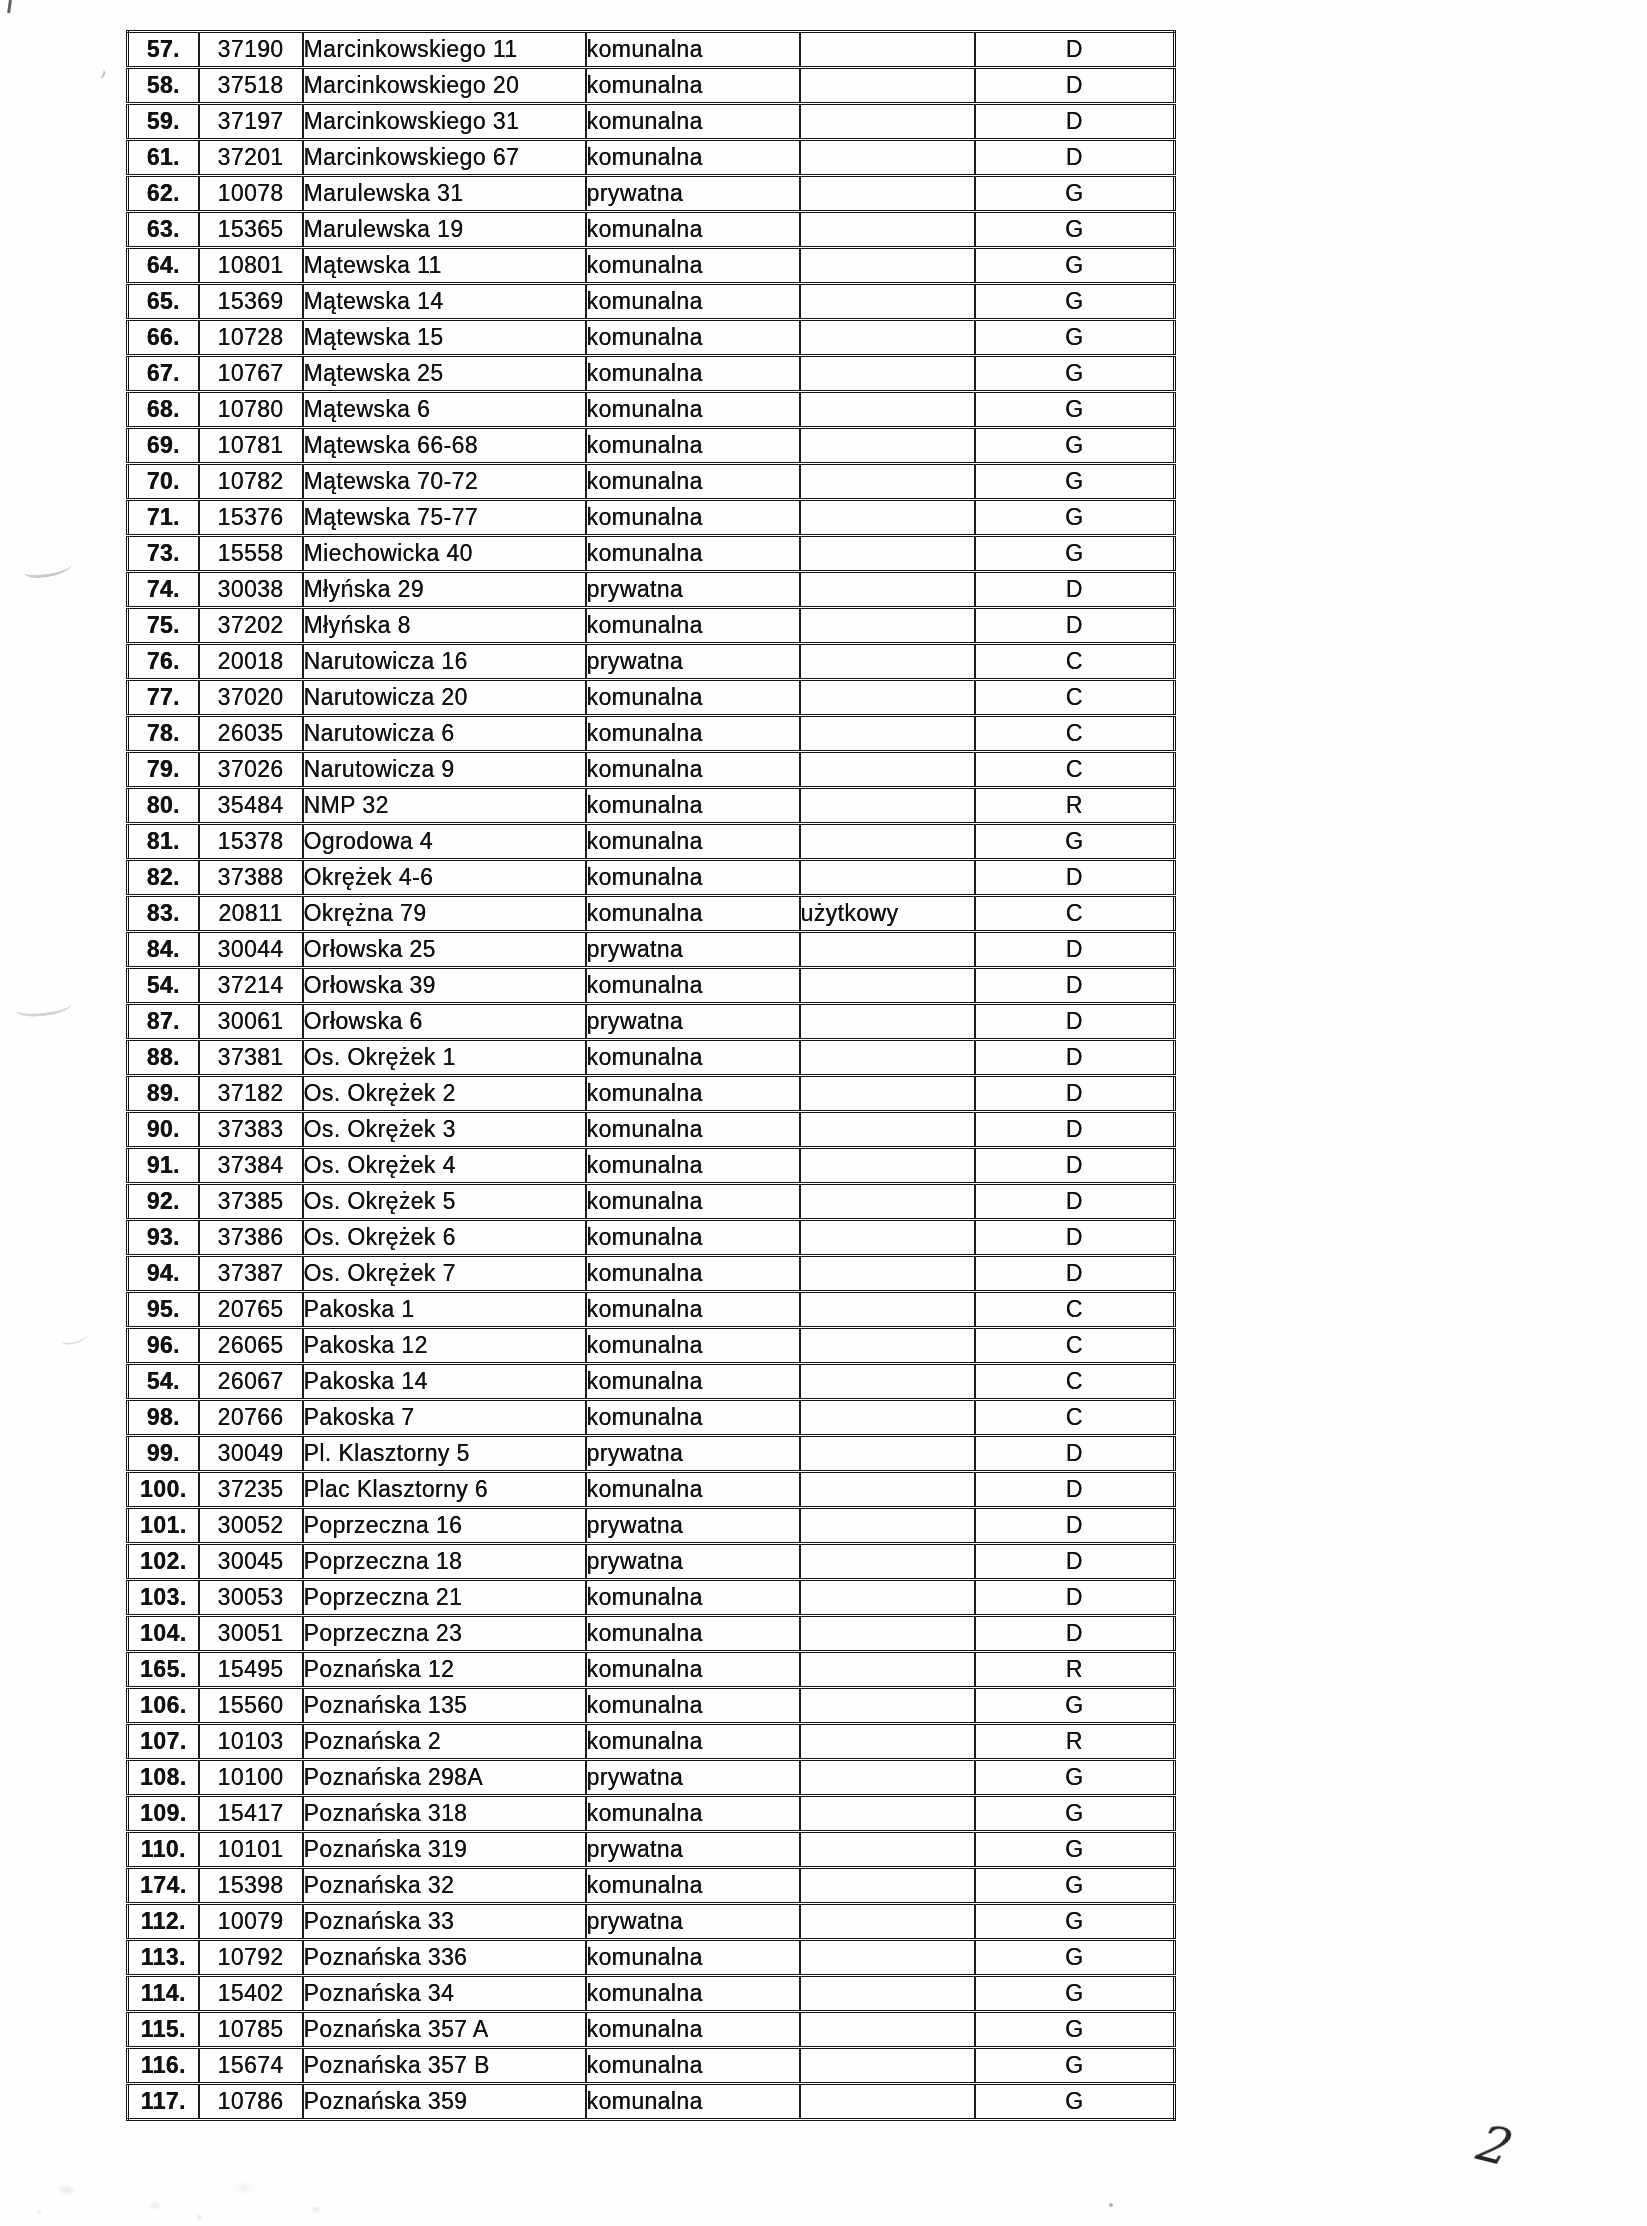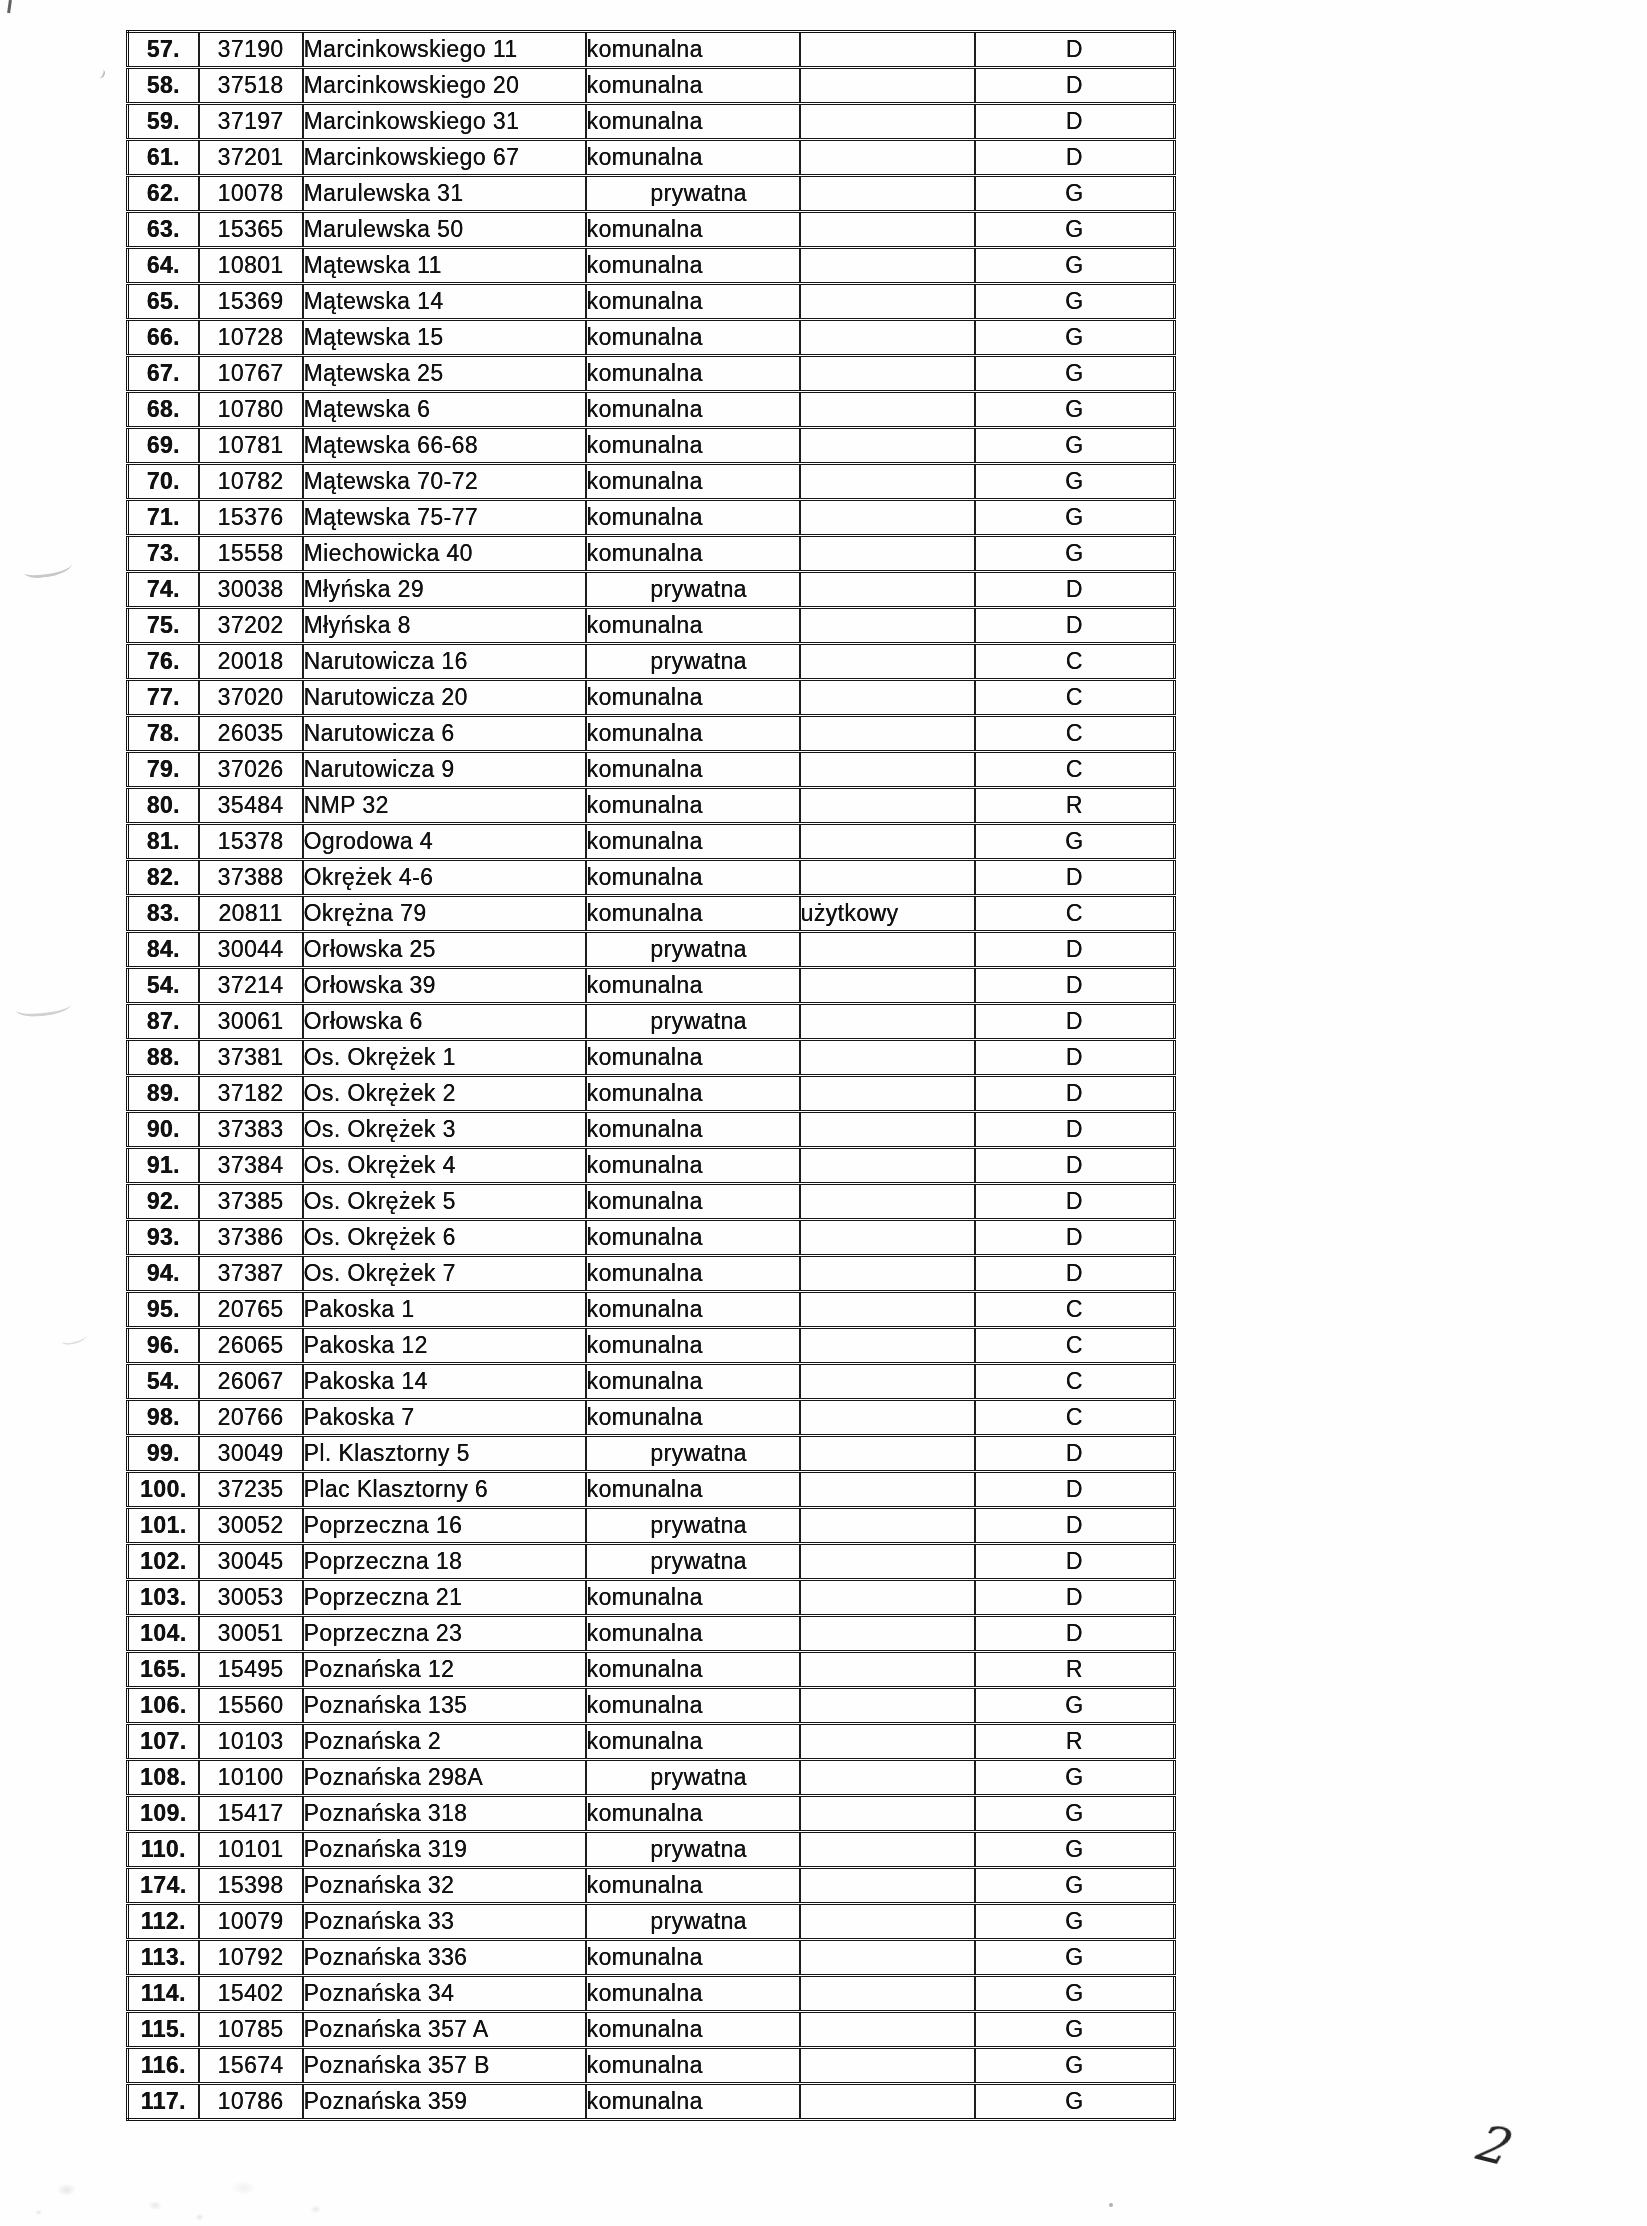--- a/index.html
+++ b/index.html
@@ -29,21 +29,21 @@
     padding:0;
     height:33px;
   }
   .scan-table{border:3px double #161616;}
   .scan-table tr:first-child td{border-top:none;}
   .scan-table td:first-child{border-left:none;}
   .c-no{text-align:center;font-weight:700;font-size:23px;}
   .c-id{text-align:center;}
   .c-street{text-align:left;padding-left:7px;}
   .c-own{text-align:left;padding-left:6px;}
-  .c-own.center{text-align:center;padding-left:12px;}
+  .c-own.center{text-align:left;padding-left:0;}
   .c-use{text-align:left;padding-left:8px;}
   .c-cat{text-align:center;font-size:24px;}
   
   .handwritten{
     position:absolute;left:1479px;top:2117px;
     font-family:"DejaVu Serif", serif;
     font-style:italic;
     font-size:50px;
     color:#262626;
     transform:rotate(14deg) skewX(-4deg);
@@ -129,21 +129,21 @@
     <td class="c-id">10078</td>
     <td class="c-street">Marulewska 31</td>
     <td class="c-own center">prywatna</td>
     <td class="c-use"></td>
     <td class="c-cat">G</td>
   </tr>
 
   <tr>
     <td class="c-no">63.</td>
     <td class="c-id">15365</td>
-    <td class="c-street">Marulewska 50</td>
+    <td class="c-street">Marulewska 19</td>
     <td class="c-own">komunalna</td>
     <td class="c-use"></td>
     <td class="c-cat">G</td>
   </tr>
 
   <tr>
     <td class="c-no">64.</td>
     <td class="c-id">10801</td>
     <td class="c-street">Mątewska 11</td>
     <td class="c-own">komunalna</td>

